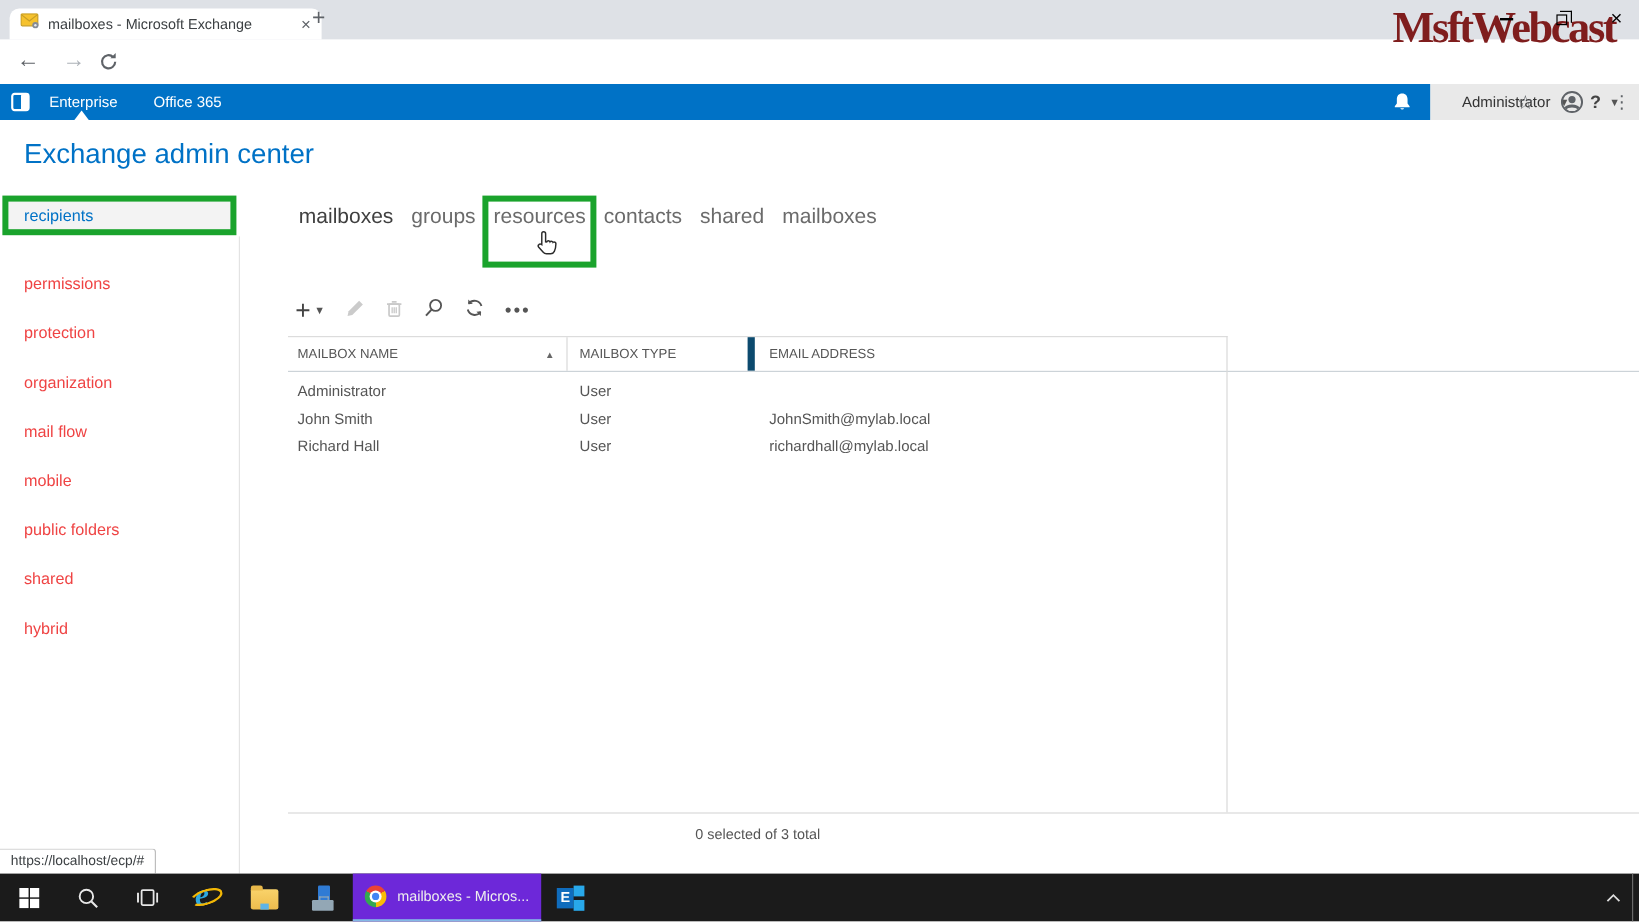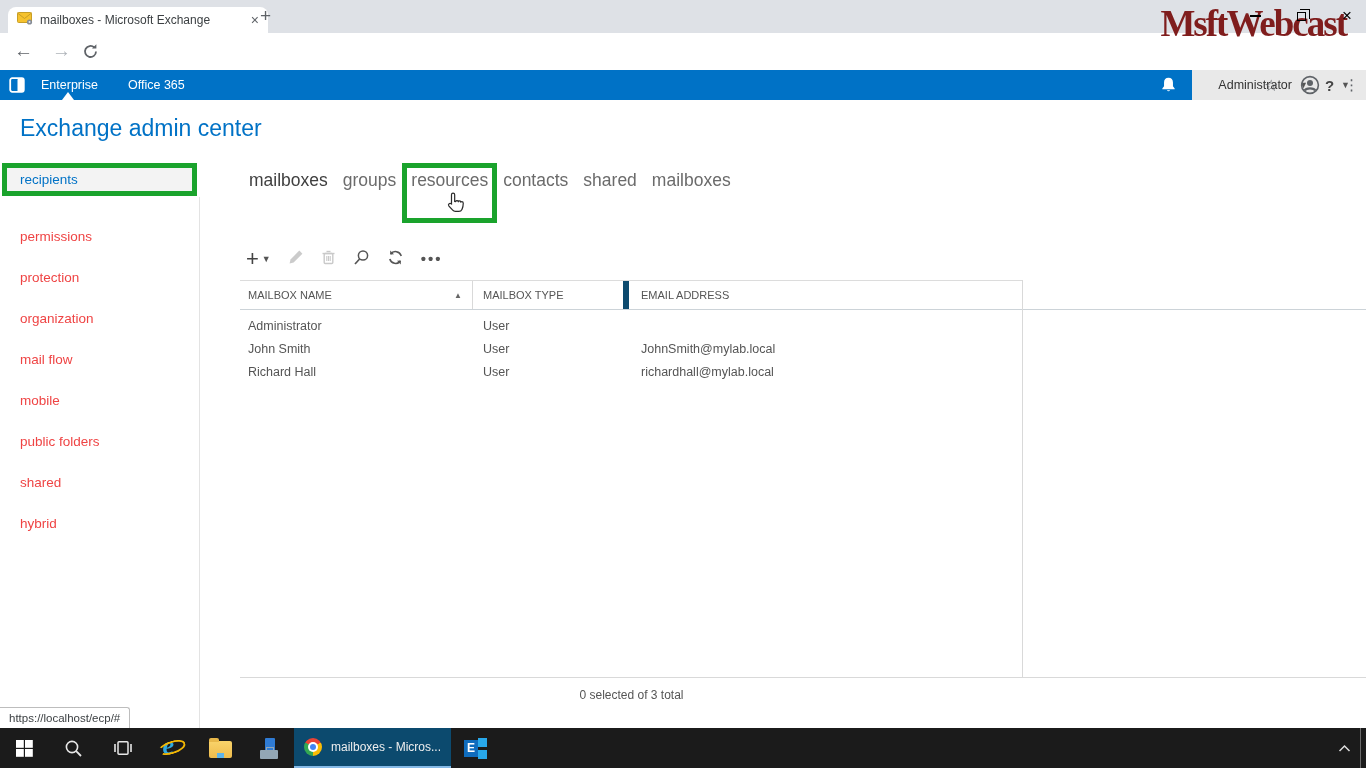--- a/index.html
+++ b/index.html
@@ -101,21 +101,21 @@
 
   
   .link-preview { position:absolute; left:0; top:707px; height:21px; background:#fff;
                   border:1px solid #bdbdbd; border-left:none; border-bottom:none; border-radius:0 3px 0 0;
                   display:flex; align-items:center; padding:0 9px; font-size:11.5px; color:#3c4043; z-index:10; }
 
   
   .taskbar { position:absolute; left:0; bottom:0; width:1366px; height:40px; background:#1b1b1b;
              display:flex; align-items:stretch; z-index:20; }
   .tb-btn { width:49px; display:flex; align-items:center; justify-content:center; }
-  .tb-app-active { width:157px; background:#0c4a6e; border-bottom:2px solid #85b9e6;
+  .tb-app-active { width:157px; background:#6d28d9; border-bottom:2px solid #85b9e6;
                    display:flex; align-items:center; gap:9px; padding:0 10px; color:#eee; font-size:12px; }
   .tb-app-label { white-space:nowrap; overflow:hidden; flex:1; }
   .tb-right { margin-left:auto; display:flex; align-items:stretch; }
   .tb-chev { width:32px; display:flex; align-items:center; justify-content:center; }
   .show-desktop { width:6px; border-left:1px solid #6a6a6a; }
 
   .chrome-ball { position:relative; width:18px; height:18px; border-radius:50%;
                  background:conic-gradient(from -60deg, #ea4335 0 120deg, #fbbc05 120deg 240deg, #34a853 240deg 360deg); flex:none; }
   .chrome-ball .white { position:absolute; inset:4px; border-radius:50%; background:#fff; }
   .chrome-ball .blue { position:absolute; inset:6px; border-radius:50%; background:#4285f4; }

